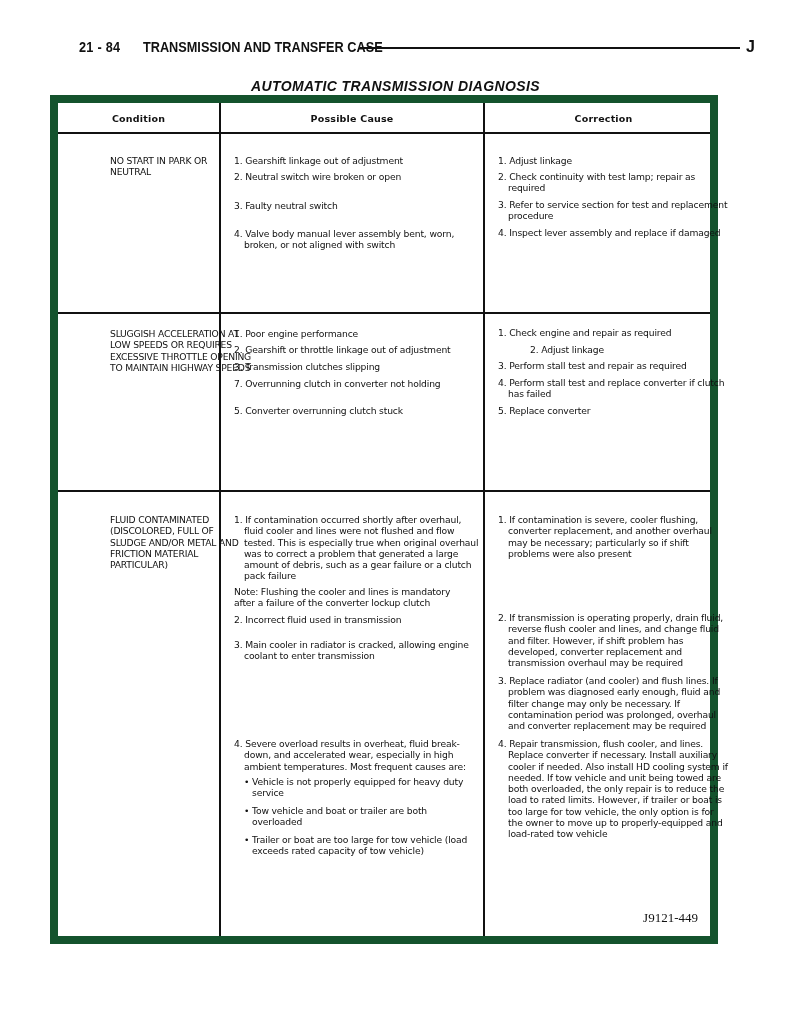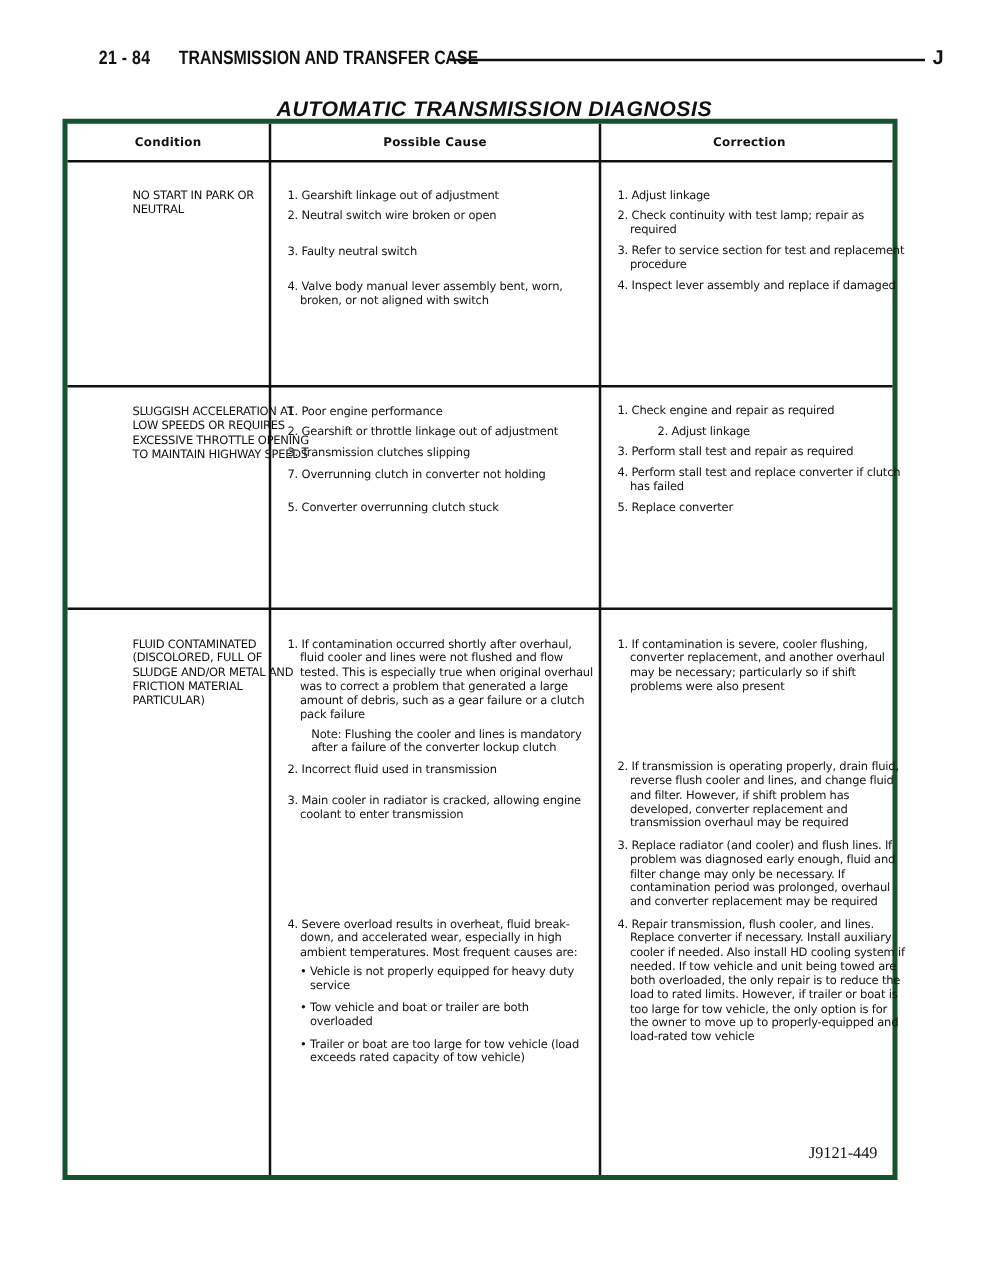--- a/index.html
+++ b/index.html
@@ -2,29 +2,29 @@
 <html><head>
   <meta charset="utf-8">
   <style>
     html, body { margin: 0; padding: 0; background: #ffffff; }
     body { width: 791px; height: 1024px; position: relative; overflow: hidden; color: #111; font-family: "DejaVu Sans", sans-serif; }
     .page-header { position: absolute; left: 48px; top: 36px; width: 676px; height: 22px; display: flex; align-items: center; margin-left: 31px; }
     .ph-num { font-family: "Liberation Sans", sans-serif; font-weight: bold; font-size: 15.5px; transform: scaleX(0.82); transform-origin: left center; letter-spacing: 0.3px; white-space: nowrap; width: 62px; }
     .ph-title { font-family: "Liberation Sans", sans-serif; font-weight: bold; font-size: 15.5px; transform: scaleX(0.82); transform-origin: left center; white-space: nowrap; width: 215px; margin-left: 2px; }
     .ph-rule { flex: 1; height: 2px; background: #111; margin: 0 6px 0 2px; position: relative; top: 1px; }
     .ph-letter { font-family: "Liberation Sans", sans-serif; font-weight: bold; font-size: 16px; }
-    .doc-title { position: absolute; left: 0; width: 791px; top: 78px; text-align: center; font-family: "Liberation Sans", sans-serif; font-weight: bold; font-style: italic; font-size: 17px; letter-spacing: 0.4px; }
-    .table { position: absolute; left: 50px; top: 95px; width: 668px; height: 849px; border: 4px solid #14532d; box-sizing: border-box; }
+    .doc-title { position: absolute; left: 0; width: 791px; top: 78px; text-align: center; font-family: "Liberation Sans", sans-serif; font-weight: bold; font-style: italic; font-size: 14px; letter-spacing: 0.4px; }
+    .table { position: absolute; left: 50px; top: 95px; width: 668px; height: 849px; border: 8px solid #14532d; box-sizing: border-box; }
     .col-line { position: absolute; top: 0; bottom: 0; width: 2px; background: #111; }
     .row-line { position: absolute; left: 0; right: 0; height: 2px; background: #111; }
     .hdr { position: absolute; top: 0; height: 30px; display: flex; align-items: center; justify-content: center; font-family: "DejaVu Sans", sans-serif; font-weight: bold; font-size: 9.5px; letter-spacing: 0.2px; }
     .cell { position: absolute; font-size: 9.2px; line-height: 11.3px; letter-spacing: -0.15px; }
     .cond { font-size: 9.2px; line-height: 11.3px; letter-spacing: -0.2px; margin-left: 44px; }
     .item { position: absolute; padding-left: 10px; text-indent: -10px; }
-    .note { position: absolute; margin-left: 19px; }
+    .note { position: absolute; }
     .bullet { position: absolute; padding-left: 18px; text-indent: -8px; }
     .fig-id { position: absolute; right: 12px; bottom: 10px; font-size: 13px; font-family: Liberation Serif, serif; }
   </style>
 </head>
 <body>
 
 <div class="page-header">
   <span class="ph-num">21 - 84</span>
   <span class="ph-title">TRANSMISSION AND TRANSFER CASE</span>
   <span class="ph-rule"></span>

